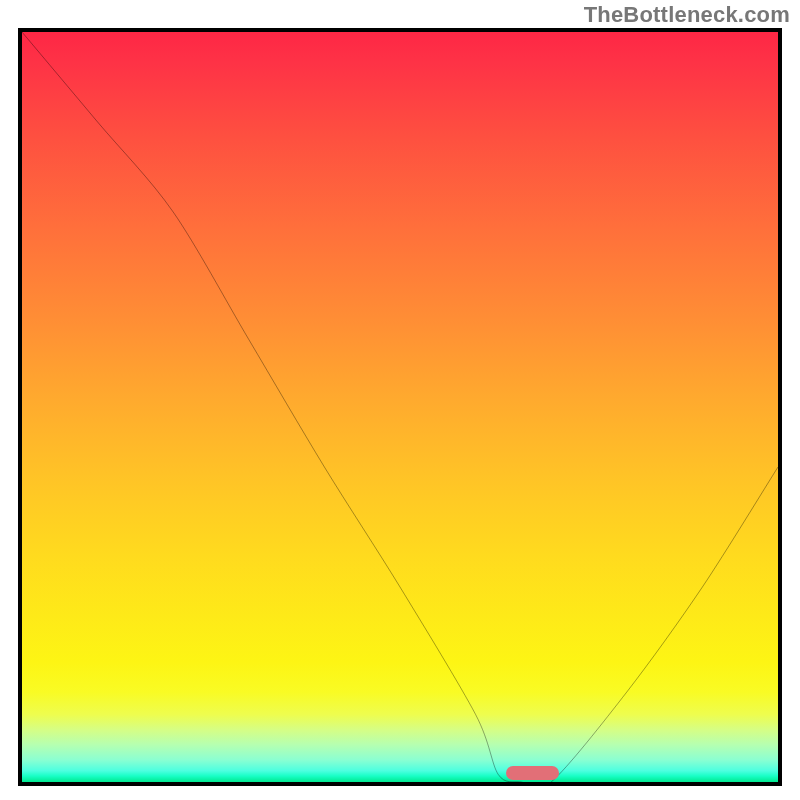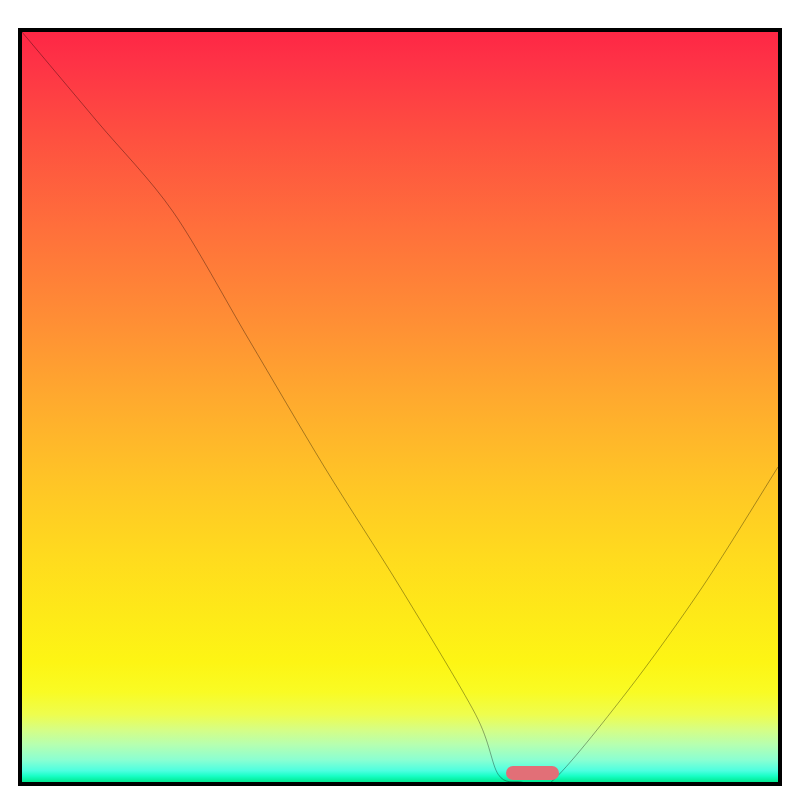--- a/index.html
+++ b/index.html
@@ -73,20 +73,21 @@
     z-index: 3;
     background: #e26f77;
     border-radius: 999px;
   }
 </style>
 </head>
 <body>
 
 <div class="wrapper">
 
+  <div class="attribution">TheBottleneck.com</div>
 
   <div class="plot">
     <div class="gradient"></div>
 
     <svg class="curve" viewBox="0 0 100 100" preserveAspectRatio="none">
       <g transform="translate(0,100) scale(1,-1)">
         <path id="curve-path" fill="none" stroke="#000000" stroke-width="0.35" vector-effect="non-scaling-stroke" d="M 0 100 C 1.5 98.2, 7 91.6, 10 88 C 13 84.4, 17 80.35, 20 76 C 23 71.65, 27 64.1, 30 59 C 33 53.9, 37 46.95, 40 42 C 43 37.05, 47 30.95, 50 26 C 53 21.05, 58.05 12.75, 60 9 C 61.95 5.25, 62.1 2.3499999999999996, 63 1 C 63.9 -0.34999999999999987, 64.95 0.15, 66 0 C 67.05 -0.15, 67.9 -1.7999999999999998, 70 0 C 72.1 1.7999999999999998, 77 8.1, 80 12 C 83 15.9, 87 21.5, 90 26 C 93 30.5, 98.5 39.6, 100 42"></path>
       </g>
     </svg>
 

